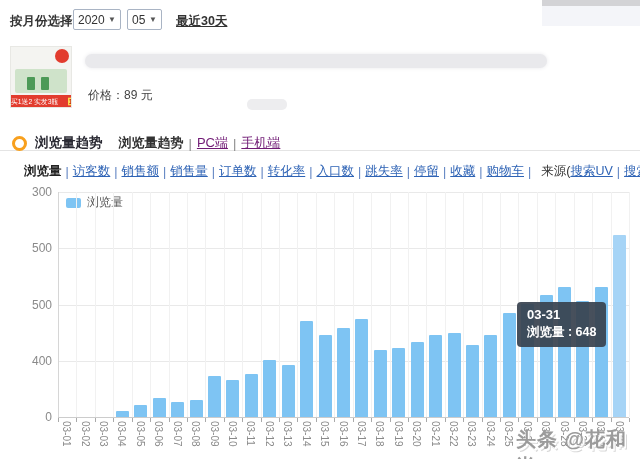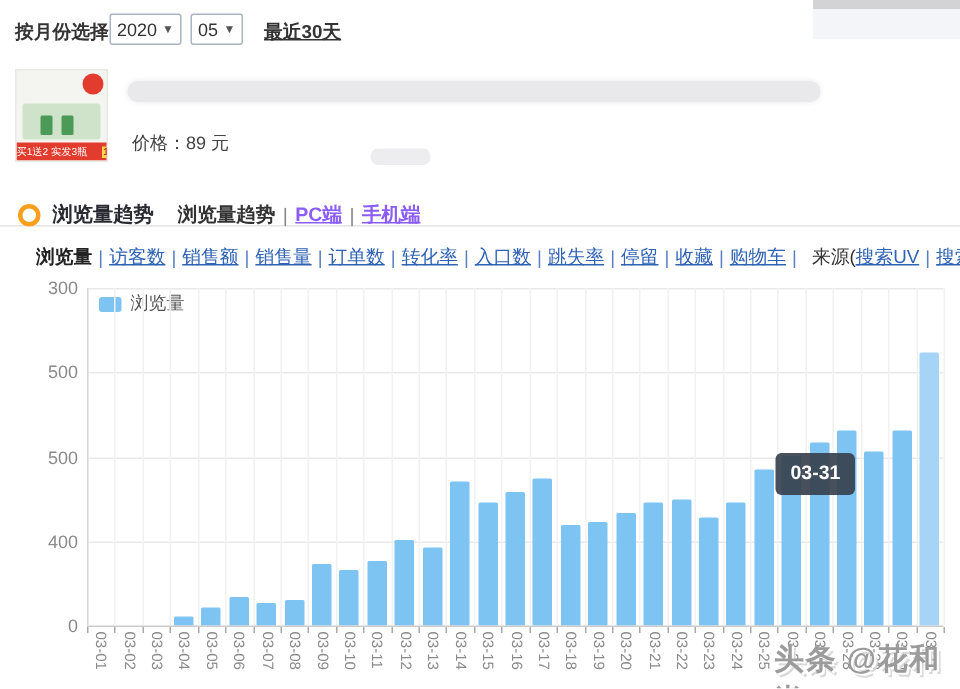--- a/index.html
+++ b/index.html
@@ -42,21 +42,21 @@
         display:flex;align-items:center;justify-content:center;text-align:center;
         color:#f2594a;font-weight:bold;font-size:15px;line-height:1.55;padding:0 8px;}
 
   
   .section-sep{left:0;top:150px;width:640px;height:1px;background:#e4e4e4;}
   .section-header{left:12px;top:134px;display:flex;align-items:center;font-size:13px;}
   .ring-icon{width:9px;height:9px;border:3px solid #f8a01e;border-radius:50%;background:#fff;margin-right:8px;}
   .section-title{font-weight:bold;color:#2a2a33;font-size:13.5px;margin-right:16px;}
   .all-data{font-weight:bold;color:#333;cursor:pointer;}
   .hsep{color:#888;margin:0 5px;font-weight:normal;}
-  .dev-link{color:#8b5cf6;font-weight:bold;text-decoration:underline;cursor:pointer;}
+  .dev-link{color:#701a75;font-weight:normal;text-decoration:underline;cursor:pointer;}
 
   
   .metric-row{left:24px;top:163px;display:flex;align-items:center;font-size:12.5px;white-space:nowrap;}
   .metric-selected{font-weight:bold;color:#222;}
   .metric-link{color:#2e63b5;text-decoration:underline;cursor:pointer;}
   .msep{color:#5a7fc0;margin:0 4px;}
   .source-label{color:#333;margin-left:6px;}
 
   
   .grid-h{background:#e9e9e9;height:1px;}
@@ -290,16 +290,17 @@
       <div class="bar" style="left: 594.871px; width: 13px; height: 130px; background: rgb(126, 196, 243); bottom: 42px;"></div>
       <div class="xlab" style="left: 606.371px; top: 421px;">03-30</div>
       <div class="bar" style="left: 613.29px; width: 13px; height: 182px; background: rgb(166, 212, 246); bottom: 42px;"></div>
       <div class="xlab" style="left: 624.79px; top: 421px;">03-31</div>
     </div>
   <div class="abs axis-y"></div>
   <div class="abs axis-x"></div>
 
   <div class="abs tooltip">
     <div class="tooltip-date">03-31</div>
+    <div class="tooltip-val">浏览量 : 648</div>
   </div>
 
   <div class="abs watermark">头条 @花和尚</div>
 </div>
 
 </body></html>

